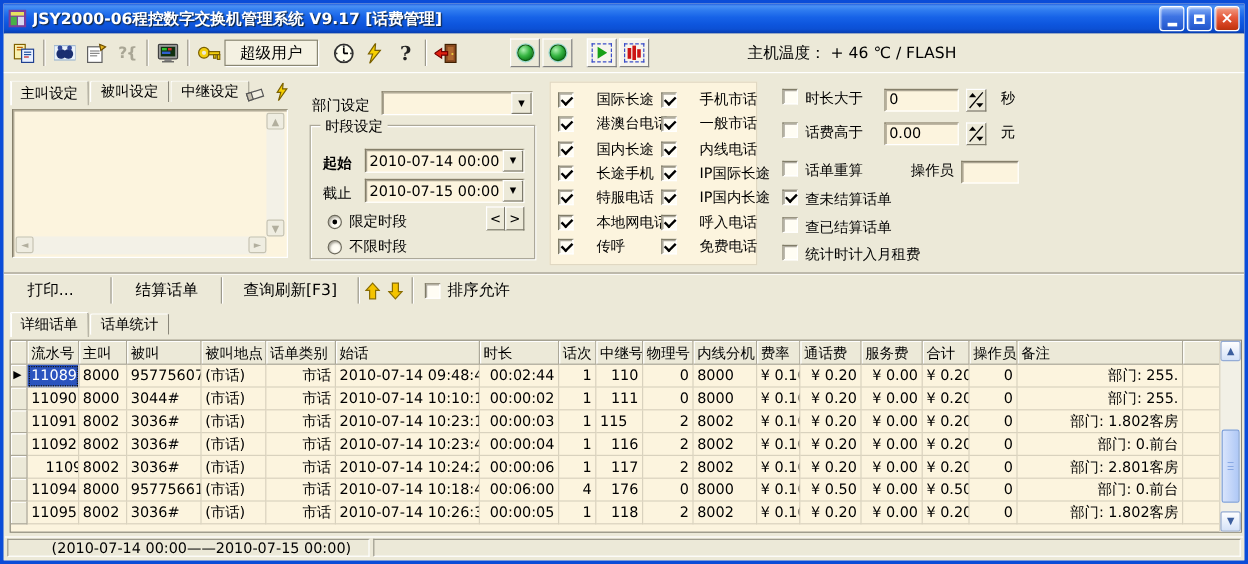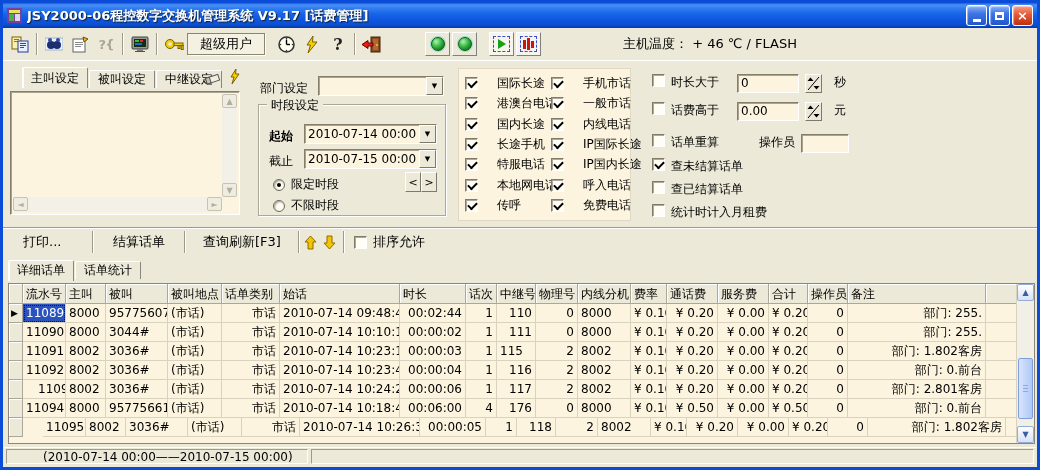--- a/index.html
+++ b/index.html
@@ -52,21 +52,21 @@
   .cb{ position:relative; width:13px; height:13px; flex:none; background:#FFFDF4; border:1px solid #807C68; border-right-color:#fff; border-bottom-color:#fff; box-shadow: inset 1px 1px 0 rgba(70,65,50,.45); }
   .cb.on::after{ content:""; position:absolute; left:2px; top:2px; width:7px; height:4px; border-left:2px solid #000; border-bottom:2px solid #000; transform:rotate(-45deg); }
   .radio{ position:relative; width:12px; height:12px; border-radius:50%; flex:none; background:#FFFDF4; border:1px solid #6d6a5c; box-shadow: inset 1px 1px 2px rgba(70,65,50,.5); }
   .radio.on::after{ content:""; position:absolute; left:3px; top:3px; width:4px; height:4px; border-radius:50%; background:#000; }
   .lbl12{ font-size:12px; color:#000; white-space:nowrap; }
   .combo{ display:flex; height:20px; }
   .combo .val{ flex:1; font-size:12px; padding:2px 3px; overflow:hidden; white-space:nowrap; }
   .dropbtn{ width:17px; height:100%; display:flex; align-items:center; justify-content:center; font-size:7px; color:#000; background:#ECE9D8; border:1px solid #7d7a6c; border-top-color:#fff; border-left-color:#fff; flex:none;}
 
   
-  .tabstrip{ position:absolute; display:flex; align-items:flex-end; height:21px;margin-left:14px; }
+  .tabstrip{ position:absolute; display:flex; height:21px; }
   .tab{ height:18px; padding:0 8px; font-size:12px; display:flex; align-items:center; background:#ECE9D8; border:1px solid #8a877a; border-bottom:none; border-top-color:#fff; border-left-color:#fff; border-radius:2px 2px 0 0; margin-right:1px; white-space:nowrap;}
   .tab.active{ height:21px; font-weight:normal; box-shadow:1px 0 0 #fff inset; }
   .listbox{ position:absolute; left:7px; top:63px; width:230px; height:124px; }
   .lb-vscroll{ position:absolute; right:2px; top:2px; bottom:17px; width:15px; background:#F3F1E7; display:flex; flex-direction:column; justify-content:space-between;}
   .lb-hscroll{ position:absolute; left:2px; right:17px; bottom:2px; height:15px; background:#F3F1E7; display:flex; justify-content:space-between;}
   .sbtn{ width:15px; height:14px; background:#EFEDE1; border:1px solid #C6C3B2; border-radius:2px; color:#B2AF9E; font-size:8px; display:flex; align-items:center; justify-content:center; flex:none;}
   .groupbox{ position:absolute; left:255px; top:76px; width:188px; height:112px; border:1px solid #ACA899; box-shadow:1px 1px 0 #fff, inset 1px 1px 0 #fff; }
   .legend{ position:absolute; top:-8px; left:8px; background:#ECE9D8; padding:0 4px; font-size:12px; }
   .ct-panel{ position:absolute; left:455px; top:40px; width:173px; height:153px; background:#FCF4DE; border:1px solid #E0D8C2; display:flex; padding:7px 6px; }
   .ct-col{ display:flex; flex-direction:column; justify-content:space-between; }
@@ -590,21 +590,21 @@
               <span class="dcell" style="width: 36px; text-align: left;">¥ 0.10</span>
               <span class="dcell" style="width: 51px; text-align: right;">¥ 0.50</span>
               <span class="dcell" style="width: 51px; text-align: right;">¥ 0.00</span>
               <span class="dcell" style="width: 39px; text-align: left;">¥ 0.50</span>
               <span class="dcell" style="width: 40px; text-align: right;">0</span>
               <span class="dcell" style="width: 138px; text-align: right;">部门: 0.前台</span>
               <span class="gfill"></span>
             </div>
             <div class="grow">
               <span class="icell" style="width: 14px;"></span>
-              <span class="dcell" style="width: 43px; text-align: right; margin-left: 20px;">11095</span>
+              <span class="dcell" style="width: 43px; text-align: right;">11095</span>
               <span class="dcell" style="width: 40px; text-align: left;">8002</span>
               <span class="dcell" style="width: 62px; text-align: left;">3036#</span>
               <span class="dcell" style="width: 54px; text-align: left;">(市话)</span>
               <span class="dcell" style="width: 58px; text-align: right;">市话</span>
               <span class="dcell" style="width: 120px; text-align: left;">2010-07-14 10:26:39</span>
               <span class="dcell" style="width: 66px; text-align: right;">00:00:05</span>
               <span class="dcell" style="width: 31px; text-align: right;">1</span>
               <span class="dcell" style="width: 39px; text-align: right;">118</span>
               <span class="dcell" style="width: 42px; text-align: right;">2</span>
               <span class="dcell" style="width: 53px; text-align: left;">8002</span>

